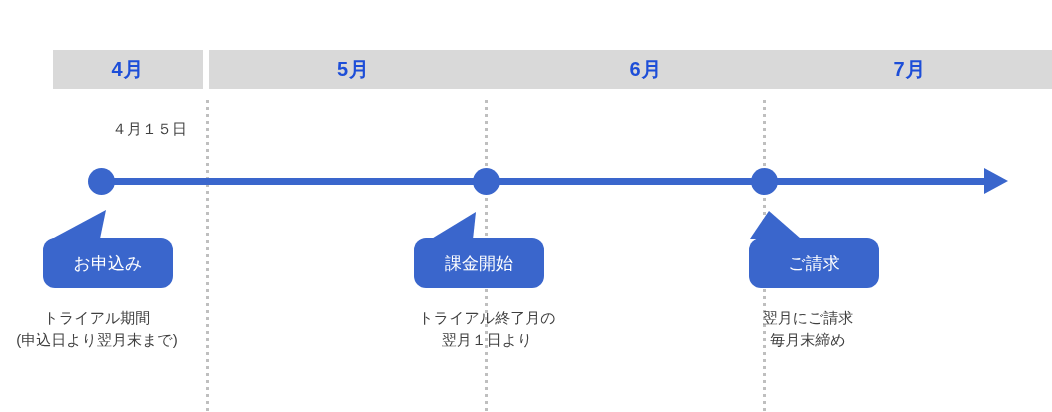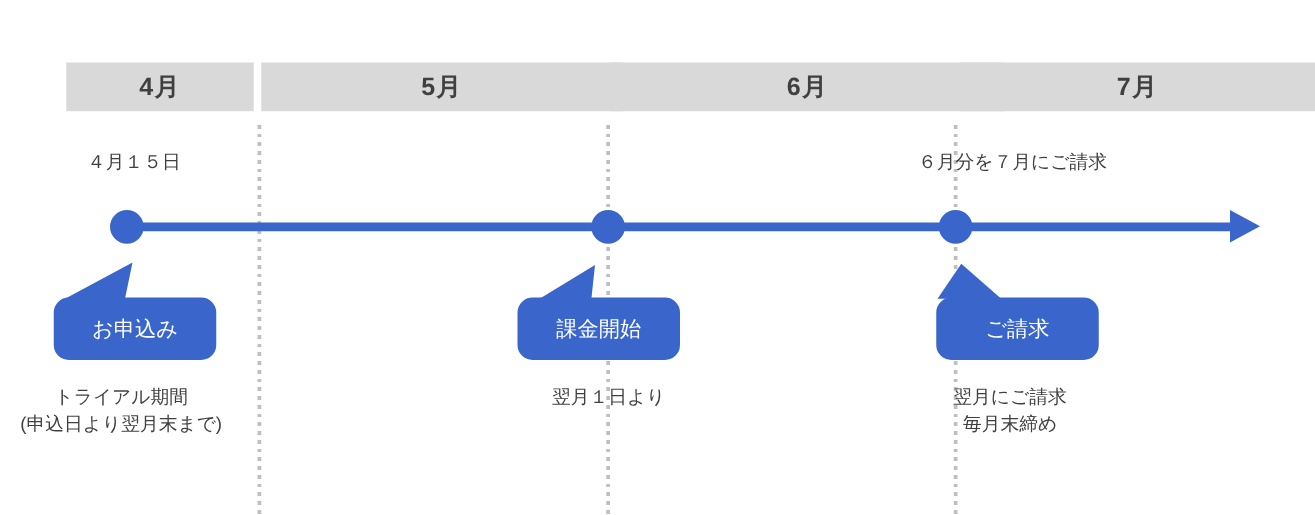--- a/index.html
+++ b/index.html
@@ -4,31 +4,31 @@
 <style>
   html,body { margin:0; padding:0; background:#fff; }
   .stage {
     position:relative; width:1052px; height:412px; background:#ffffff;
     font-family:"Liberation Sans","DejaVu Sans",sans-serif; overflow:hidden;
   }
   
   .mbar {
     position:absolute; top:50px; height:39px; background:#D9D9D9;
     display:flex; align-items:center; justify-content:center;
-    font-size:20px; font-weight:bold; color:#404040; letter-spacing:1px;
+    font-size:20px; font-weight:bold; color:#1d4ed8; letter-spacing:1px;
   }
   
   .divider {
     position:absolute; top:100px; height:312px; width:3px;
     background:repeating-linear-gradient(to bottom,#BFBFBF 0 3px, transparent 3px 7px);
   }
   
   .date {
     position:absolute; top:120px; font-size:15px; color:#3F3F3F;
-    text-align:center; white-space:nowrap;
+    text-align:right; white-space:nowrap;
   }
   
   .axis { position:absolute; left:100px; top:178px; width:886px; height:7px; background:#3A66CC; }
   .arrowhead {
     position:absolute; left:984px; top:168px; width:0; height:0;
     border-left:24px solid #3A66CC; border-top:13px solid transparent; border-bottom:13px solid transparent;
   }
   .dot { position:absolute; top:168px; width:27px; height:27px; border-radius:50%; background:#3A66CC; }
   
   .bubble {
@@ -59,21 +59,20 @@
   </div>
   <div class="mbar" style="left:768px;width:284px">
     <span>7月</span>
   </div>
 
   <div class="divider" style="left:206px"></div>
   <div class="divider" style="left:485px"></div>
   <div class="divider" style="left:763px"></div>
 
   <div class="date" style="left:27px;width:160px">４月１５日</div>
-  <div class="date" style="left:690px;width:240px">６月分を７月にご請求</div>
 
   <div class="axis"></div>
   <div class="arrowhead"></div>
   <div class="dot" style="left:88px"></div>
   <div class="dot" style="left:473px"></div>
   <div class="dot" style="left:751px"></div>
 
   <svg class="tail" style="left:48px;top:208px" width="62" height="32" viewBox="0 0 62 32">
     <polygon points="58,2 4,31 52,31" fill="#3A66CC"></polygon>
   </svg>
@@ -92,20 +91,21 @@
   </div>
   <div class="bubble" style="left:749px">
     <span>ご請求</span>
   </div>
 
   <div class="caption" style="left:-23px">
     <div>トライアル期間</div>
     <div>(申込日より翌月末まで)</div>
   </div>
   <div class="caption" style="left:367px">
+    <div>トライアル終了月の</div>
     <div>翌月１日より</div>
   </div>
   <div class="caption" style="left:688px">
     <div>翌月にご請求</div>
     <div>毎月末締め</div>
   </div>
 
 </div>
 
 </body></html>

